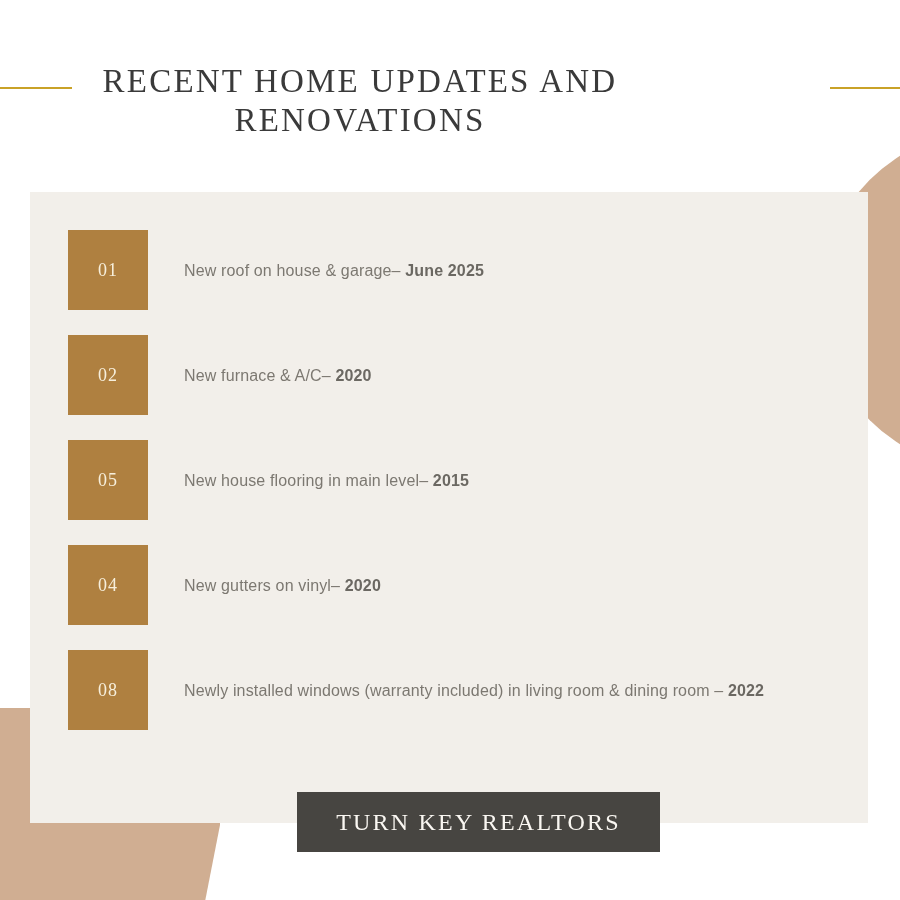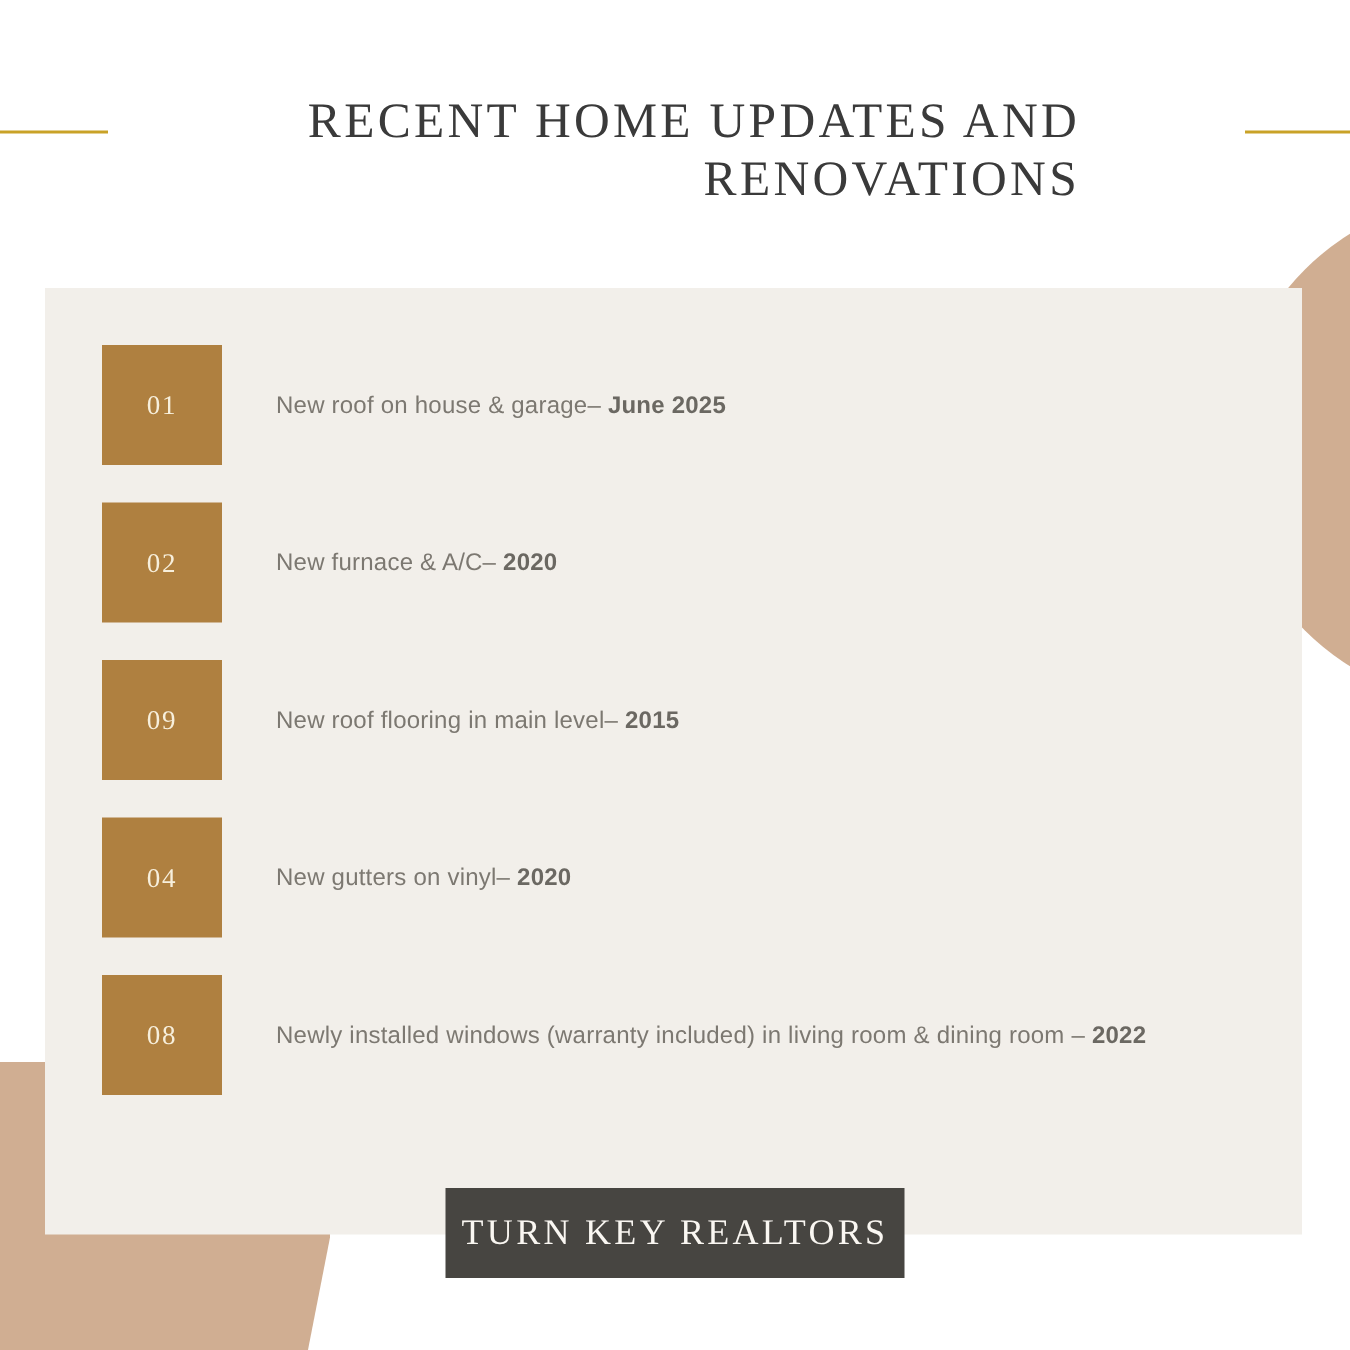--- a/index.html
+++ b/index.html
@@ -48,21 +48,21 @@
     z-index:3;
   }
   .deco-rule.left  { left:0px;   width:72px; }
   .deco-rule.right { left:830px; width:70px; }
 
   
   .title-block {
     position:absolute;
     left:0; top:62px;
     width:720px;
-    text-align:right;
+    text-align:center;
     z-index:4;
   }
   .title-block h1 {
     font-family:"Liberation Serif", "DejaVu Serif", serif;
     font-weight:400;
     font-size:33px;
     line-height:1.18;
     letter-spacing:2.2px;
     color:#3A3A3A;
     text-transform:uppercase;
@@ -121,21 +121,21 @@
     color:#7C7871;
   }
   .row-text .body { font-weight:400; }
   .row-text .dash { font-weight:400; color:#7C7871; }
   .row-text .emph { font-weight:700; color:#6B6862; }
 
   
   .footer-badge {
     position:absolute;
     left:297px; top:792px;
-    width:306px; height:60px;
+    width:363px; height:60px;
     background:#474541;
     display:flex;
     align-items:center;
     justify-content:center;
     z-index:5;
   }
   .footer-badge .fb-label {
     font-family:"Liberation Serif", "DejaVu Serif", serif;
     font-size:24px;
     letter-spacing:2.2px;
@@ -174,24 +174,24 @@
         <div class="badge">
           <span class="badge-num">02</span>
         </div>
         <div class="row-text">
           <span><span class="body">New furnace &amp; A/C</span><span class="dash">–</span> <span class="emph">2020</span></span>
         </div>
       </div>
 
       <div class="row">
         <div class="badge">
-          <span class="badge-num">09</span>
-        </div>
-        <div class="row-text">
-          <span><span class="body">New roof flooring in main level</span><span class="dash">–</span> <span class="emph">2015</span></span>
+          <span class="badge-num">05</span>
+        </div>
+        <div class="row-text">
+          <span><span class="body">New house flooring in main level</span><span class="dash">–</span> <span class="emph">2015</span></span>
         </div>
       </div>
 
       <div class="row">
         <div class="badge">
           <span class="badge-num">04</span>
         </div>
         <div class="row-text">
           <span><span class="body">New gutters on vinyl</span><span class="dash">–</span> <span class="emph">2020</span></span>
         </div>

